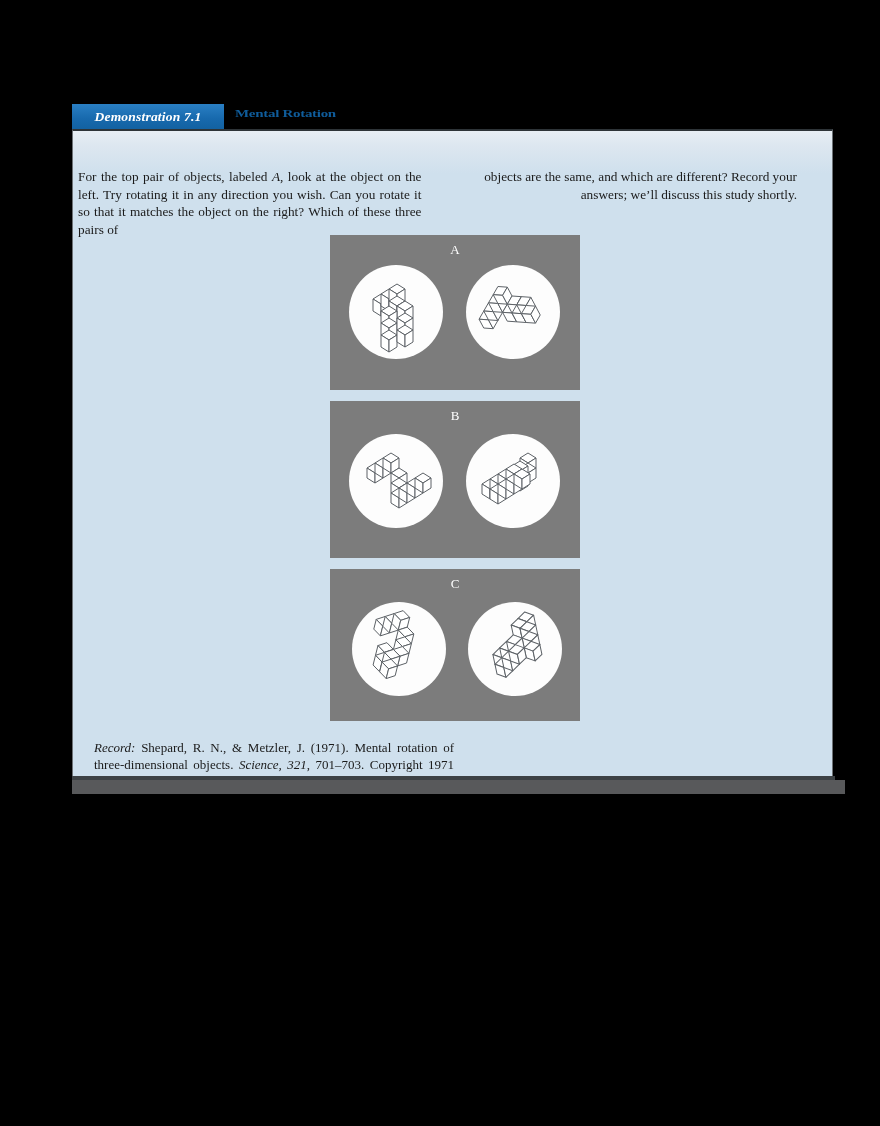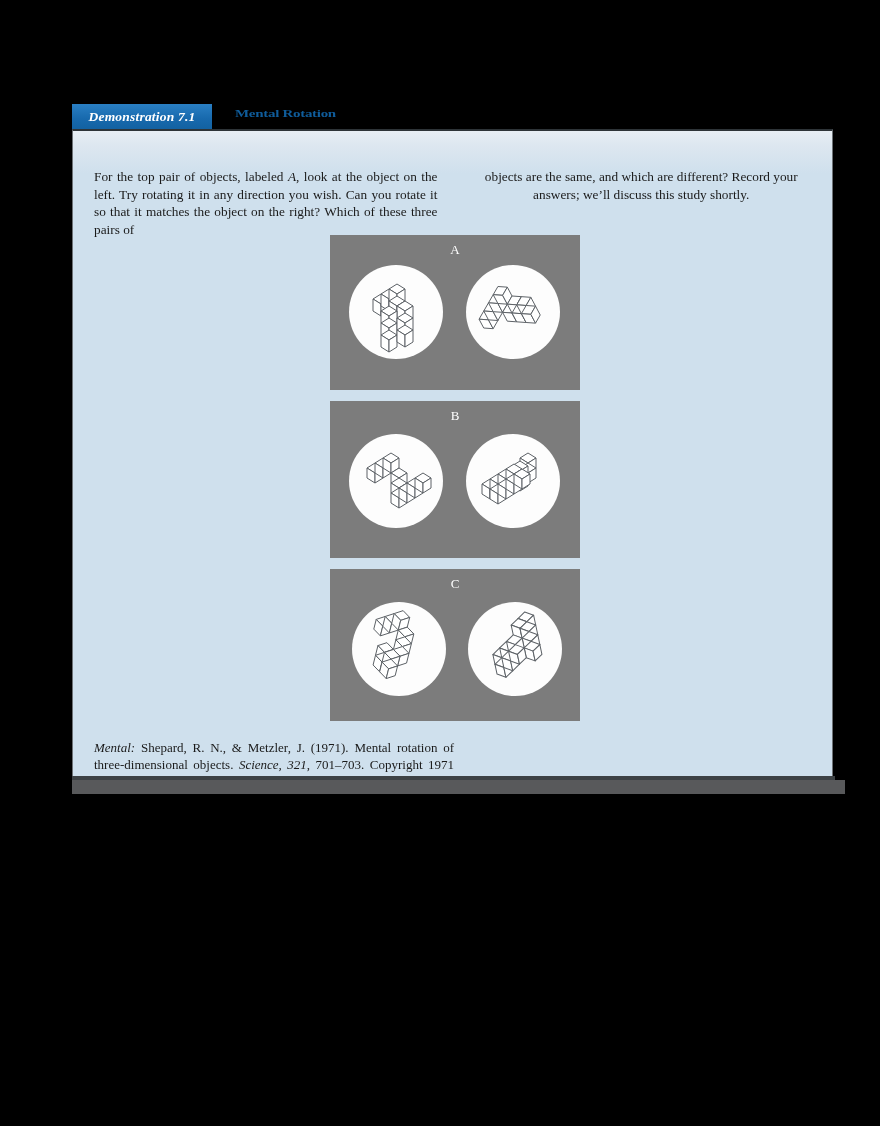--- a/index.html
+++ b/index.html
@@ -29,21 +29,21 @@
     position: absolute;
     left: 0;
     top: 0;
     width: 773px;
     height: 27px;
   }
   #demo-tab {
     position: absolute;
     left: 0;
     top: 0;
-    width: 140px;
+    width: 152px;
     height: 27px;
     background: linear-gradient(to bottom, #2a7fc4 0%, #1769ad 55%, #12609f 100%);
     box-shadow: 0 1px 0 #0a2c4a;
   }
   #demo-tab-label {
     position: absolute;
     left: 0;
     right: 0;
     top: 5px;
     text-align: center;
@@ -99,35 +99,35 @@
     left: 0;
     top: 672px;
     width: 763px;
     height: 4px;
     background: #3d4245;
   }
 
   
   #intro-columns {
     position: absolute;
-    left: 21px;
+    left: 5px;
     top: 37px;
     width: 719px;
     display: flex;
     gap: 32px;
   }
   .intro-col {
     width: 352px;
     font-family: "Liberation Serif", serif;
     font-size: 13.3px;
     line-height: 17.6px;
     color: #1a1a1a;
     text-align: justify;
   }
-  .intro-col.right { text-align: center; }
+  .intro-col.right { text-align: right; }
   .intro-col i { font-style: italic; }
 
   
   #figure-wrap {
     position: absolute;
     left: 257px;
     top: 104px;
     width: 250px;
     height: 487px;
   }
@@ -495,20 +495,20 @@
                 <polygon points="24,32 24,42 32,47 32,37"></polygon>
                 <polygon points="32,37 40,32 40,42 32,47"></polygon>
               </g>
             </g>
           </svg>
         </div>
       </div>
 
     </div>
 
-    <div id="source-note"><i>Mental:</i> Shepard, R. N., &amp; Metzler, J. (1971). Mental rotation of three-dimensional objects. <i>Science, 321</i>, 701–703. Copyright 1971 American Association for the Advancement of Science.</div>
+    <div id="source-note"><i>Record:</i> Shepard, R. N., &amp; Metzler, J. (1971). Mental rotation of three-dimensional objects. <i>Science, 321</i>, 701–703. Copyright 1971 American Association for the Advancement of Science.</div>
 
   </div>
 
   <div id="demo-shadow-edge"></div>
   <div id="demo-shadow"></div>
 
 </div>
 
 </body></html>

